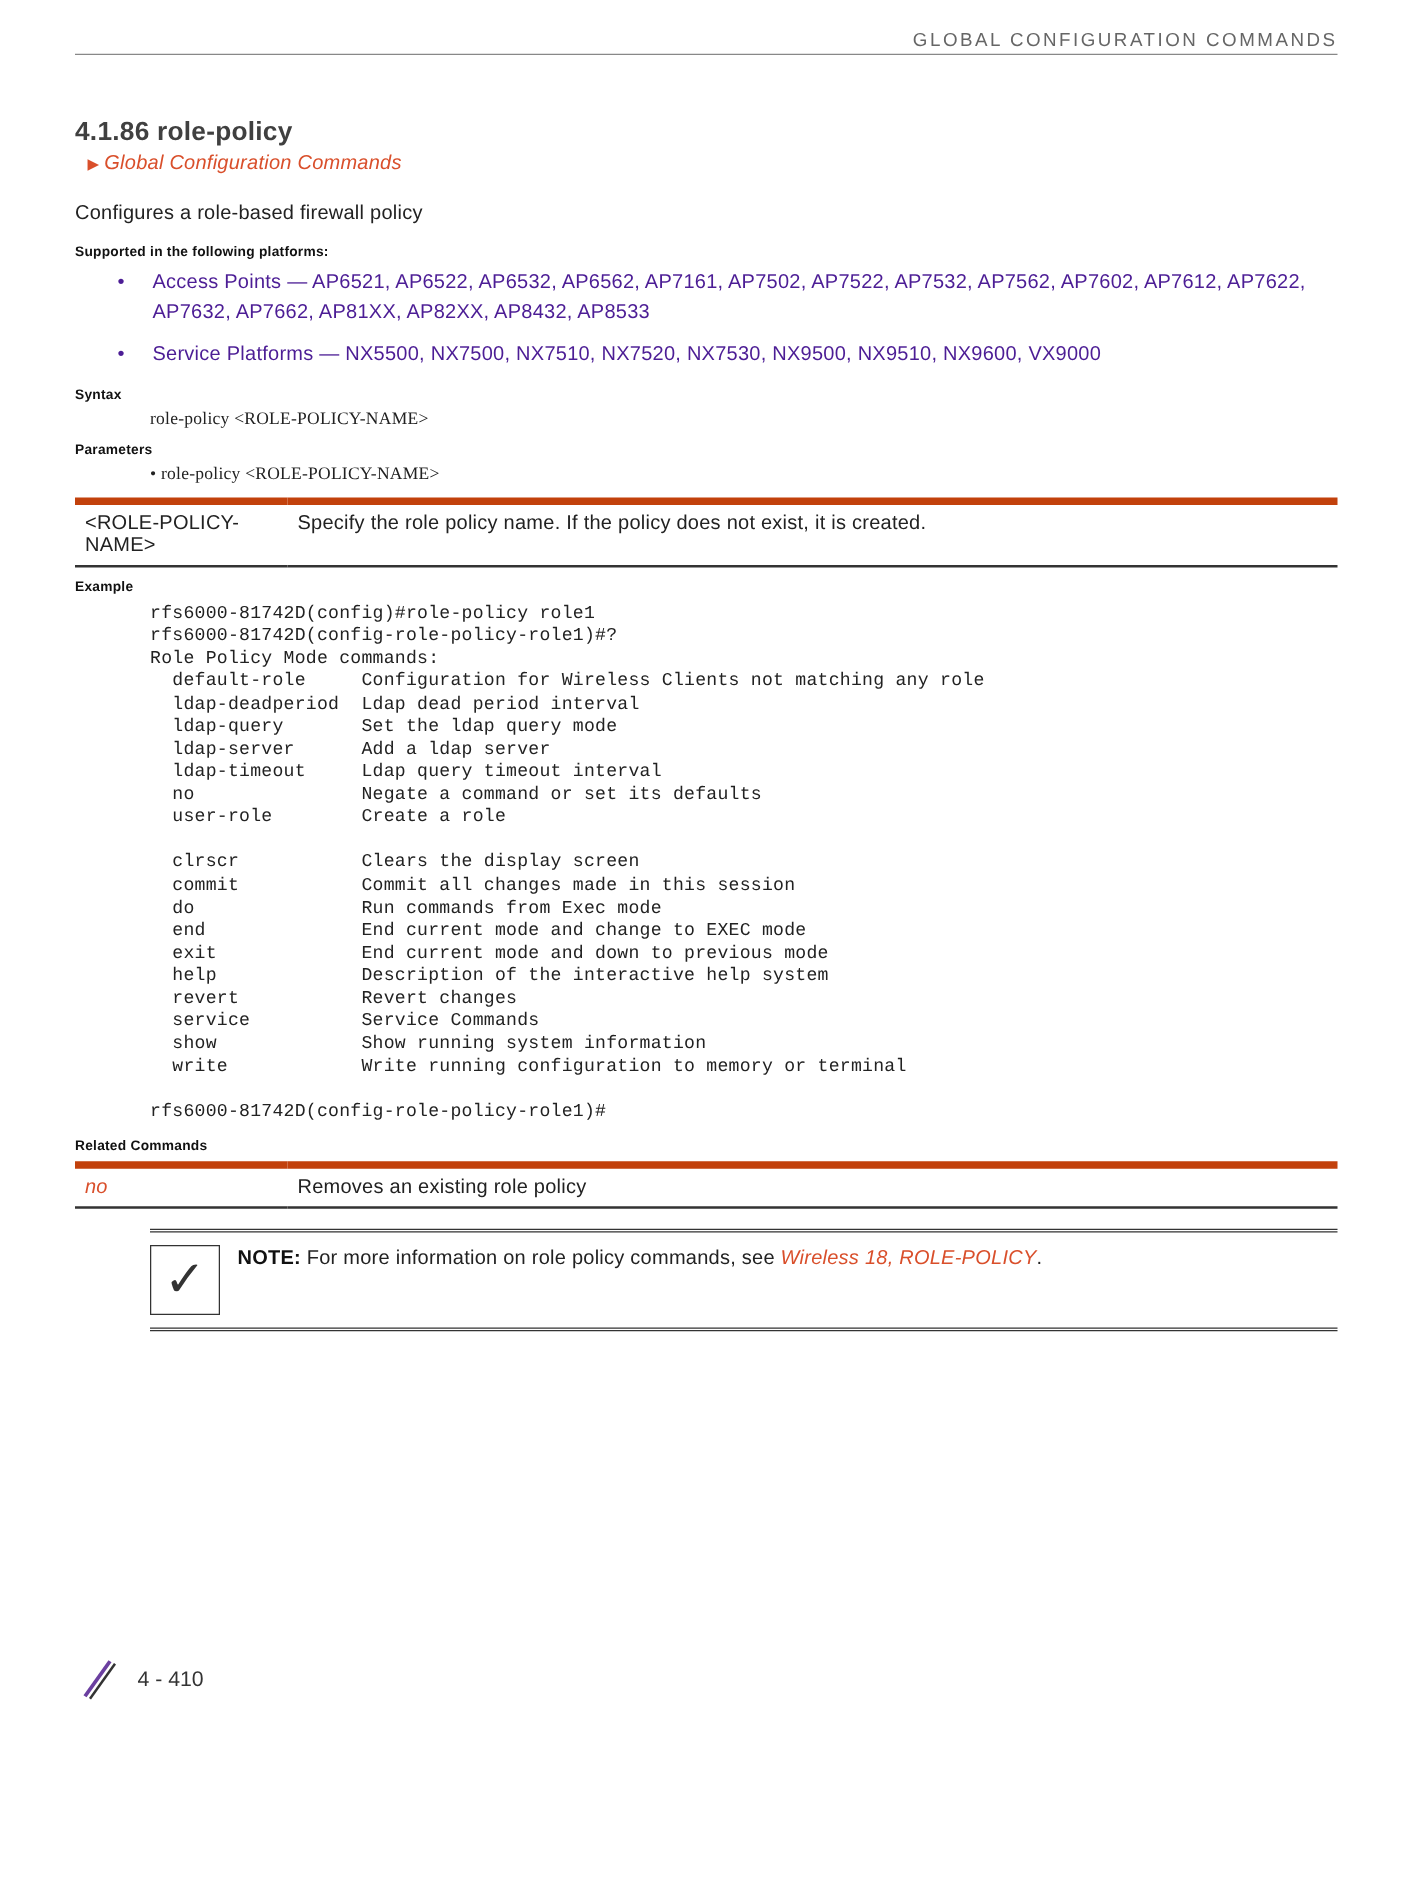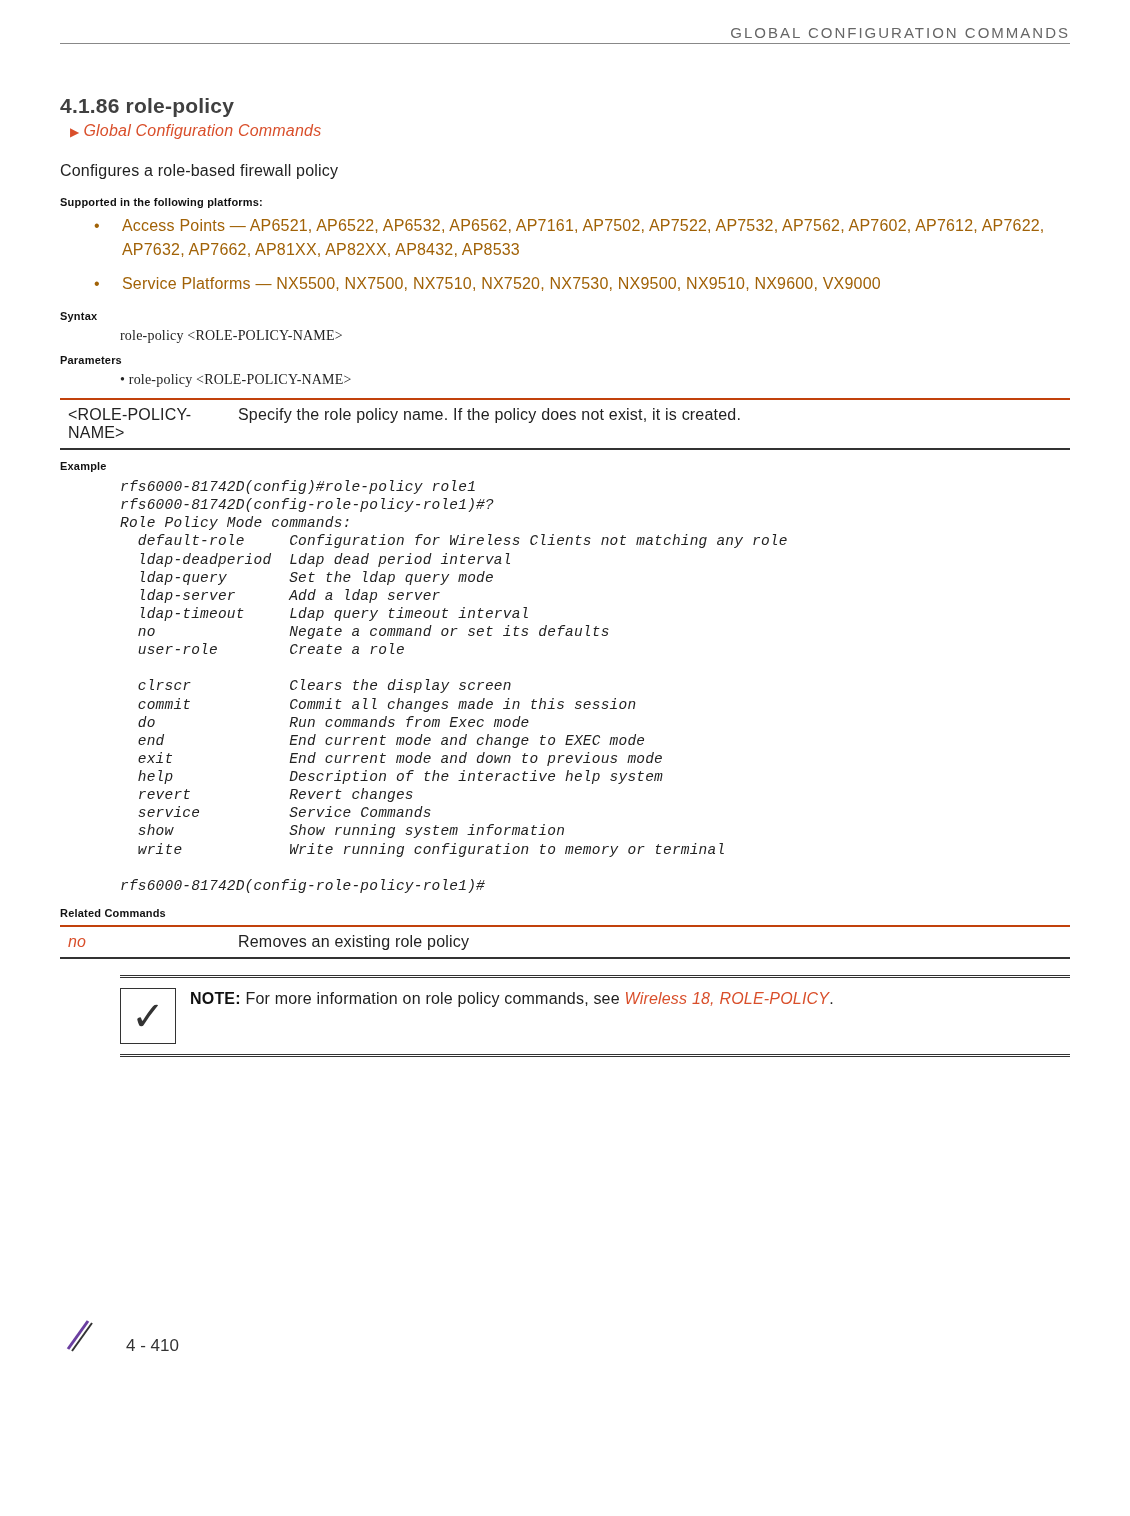--- a/index.html
+++ b/index.html
@@ -43,21 +43,21 @@
       font-weight: bold;
       color: #111;
       font-size: 11px;
       margin-bottom: 6px;
     }
     ul.platforms {
       list-style: none;
       margin-left: 34px;
       margin-bottom: 14px;
       font-weight: 300;
-      color:#a16207;
+      color:#4c1d95;
     }
     ul.platforms li {
       position: relative;
       padding-left: 28px;
       margin-bottom: 10px;
       line-height: 1.5;
     }
     ul.platforms li::before {
       content: "•";
       position: absolute;
@@ -77,32 +77,31 @@
       margin-bottom: 10px;
     }
     table.def td {
       border-top: 1px solid #333;
       border-bottom: 1px solid #333;
       padding: 6px 8px;
       vertical-align: top;
       font-weight:300;
       color:#222;
     }
-    table.def.thick-top { border-top: 2px solid #c2410c; }
+    table.def.thick-top { border-top: 6px solid #c2410c; }
     table.def.thick-bottom { border-bottom: 2px solid #333; }
     table.def td:first-child { width: 170px; }
     .example-pre {
       font-family: "Courier New", monospace;
       font-size: 14.5px;
       white-space: pre;
       margin-left: 60px;
       line-height: 1.25;
       color:#222;
       margin-bottom:12px;
-      font-style:italic;
     }
     .related td a { color:#d94f2b; font-style: italic; text-decoration:none; }
     .note-box {
       display: flex;
       align-items: stretch;
       border-top: 3px double #333;
       border-bottom: 3px double #333;
       margin-left: 60px;
       margin-top: 16px;
       padding: 10px 0;
@@ -127,22 +126,22 @@
       margin-top: 260px;
       display: flex;
       justify-content: space-between;
       align-items: center;
       color:#555;
       font-size: 14px;
       letter-spacing:0.5px;
     }
     .footer-right {
       display:flex;
-      align-items:flex-end;
-      gap:30px;
+      align-items:center;
+      gap:14px;
     }
     .footer-slash svg { width:36px; height:36px; }
     .page-num { font-size: 17px; color:#333; letter-spacing:0;}
   </style>
 </head>
 <body>
 
 <div class="header-area">
   <span>GLOBAL CONFIGURATION COMMANDS</span>
 </div>

